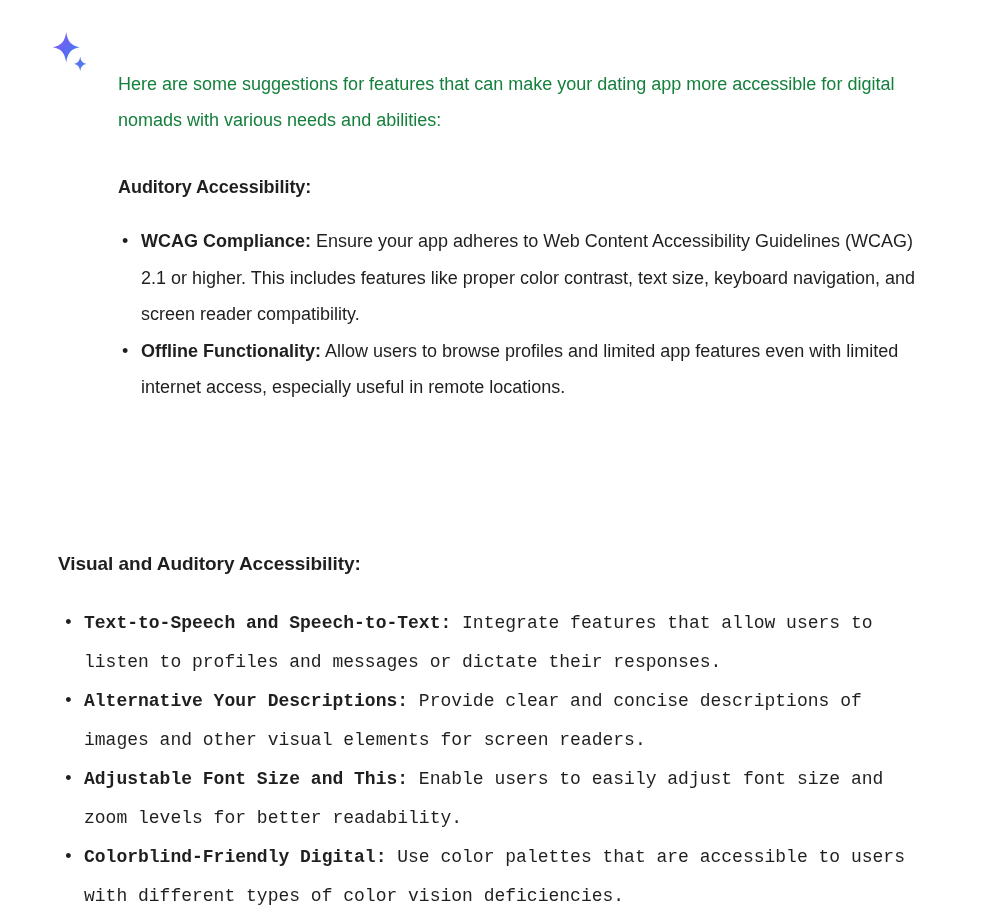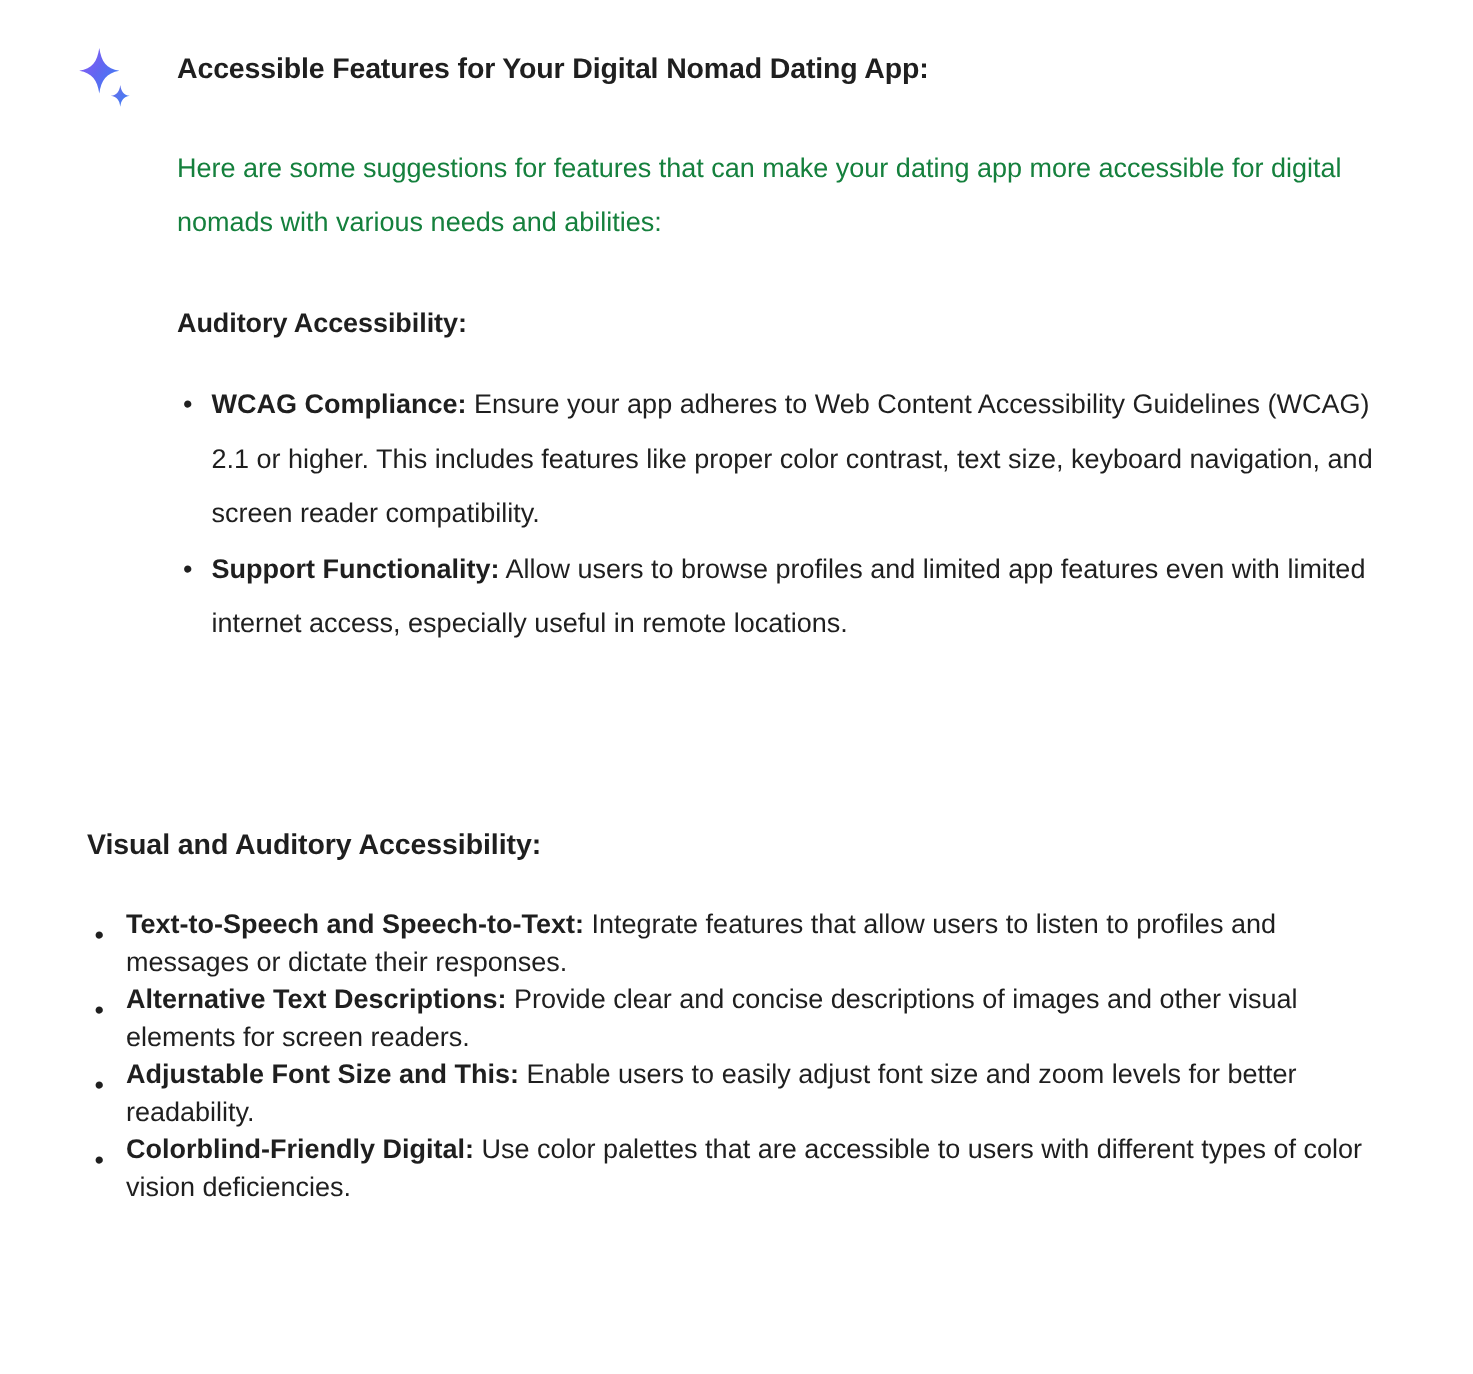--- a/index.html
+++ b/index.html
@@ -96,21 +96,21 @@
 
   
   .block-outer {
     position: absolute;
     left: 58px;
     top: 534px;
     width: 890px;
   }
   .block-outer .subhead { margin-top: 16px; font-size: 19px; line-height: 28px; }
   .block-outer ul.bullets { margin-top: 26px; }
-  .block-outer ul.bullets li { padding-left: 26px; line-height: 25px; }
+  .block-outer ul.bullets li { padding-left: 26px; line-height: 39px; font-family: Liberation Mono, monospace; }
   .block-outer ul.bullets li::before { left: 5px; line-height: 39px; }
 </style>
 </head>
 <body>
 
 <div class="response">
 
   <div class="avatar">
     <svg width="42" height="46" viewBox="0 0 42 46" xmlns="http://www.w3.org/2000/svg">
       <defs>
@@ -124,47 +124,46 @@
           <stop offset="100%" stop-color="#3B82F6"></stop>
         </linearGradient>
       </defs>
       <path d="M16.2 2 C17.6 11.2 20.8 15.6 29.6 17.2 C20.8 18.8 17.6 23.2 16.2 32.4 C14.8 23.2 11.6 18.8 2.8 17.2 C11.6 15.6 14.8 11.2 16.2 2 Z" fill="url(#sparkGrad)"></path>
       <path d="M30.2 26.6 C30.8 31.0 32.3 33.1 36.5 33.9 C32.3 34.7 30.8 36.8 30.2 41.2 C29.6 36.8 28.1 34.7 23.9 33.9 C28.1 33.1 29.6 31.0 30.2 26.6 Z" fill="url(#sparkGrad2)"></path>
     </svg>
   </div>
 
   <div class="block-indent">
 
-    <h2 class="title">Accessible Features for Your Digital Nomad Dating App:</h2>
 
     <p class="para">Here are some suggestions for features that can make your dating app more accessible for digital nomads with various needs and abilities:</p>
 
     <h3 class="subhead">Auditory Accessibility:</h3>
 
     <ul class="bullets">
       <li>
         <b>WCAG Compliance:</b><span> Ensure your app adheres to Web Content Accessibility Guidelines (WCAG) 2.1 or higher. This includes features like proper color contrast, text size, keyboard navigation, and screen reader compatibility.</span>
       </li>
       <li>
-        <b>Support Functionality:</b><span> Allow users to browse profiles and limited app features even with limited internet access, especially useful in remote locations.</span>
+        <b>Offline Functionality:</b><span> Allow users to browse profiles and limited app features even with limited internet access, especially useful in remote locations.</span>
       </li>
     </ul>
 
   </div>
 
   <div class="block-outer">
 
     <h3 class="subhead">Visual and Auditory Accessibility:</h3>
 
     <ul class="bullets">
       <li>
         <b>Text-to-Speech and Speech-to-Text:</b><span> Integrate features that allow users to listen to profiles and messages or dictate their responses.</span>
       </li>
       <li>
-        <b>Alternative Text Descriptions:</b><span> Provide clear and concise descriptions of images and other visual elements for screen readers.</span>
+        <b>Alternative Your Descriptions:</b><span> Provide clear and concise descriptions of images and other visual elements for screen readers.</span>
       </li>
       <li>
         <b>Adjustable Font Size and This:</b><span> Enable users to easily adjust font size and zoom levels for better readability.</span>
       </li>
       <li>
         <b>Colorblind-Friendly Digital:</b><span> Use color palettes that are accessible to users with different types of color vision deficiencies.</span>
       </li>
     </ul>
 
   </div>

